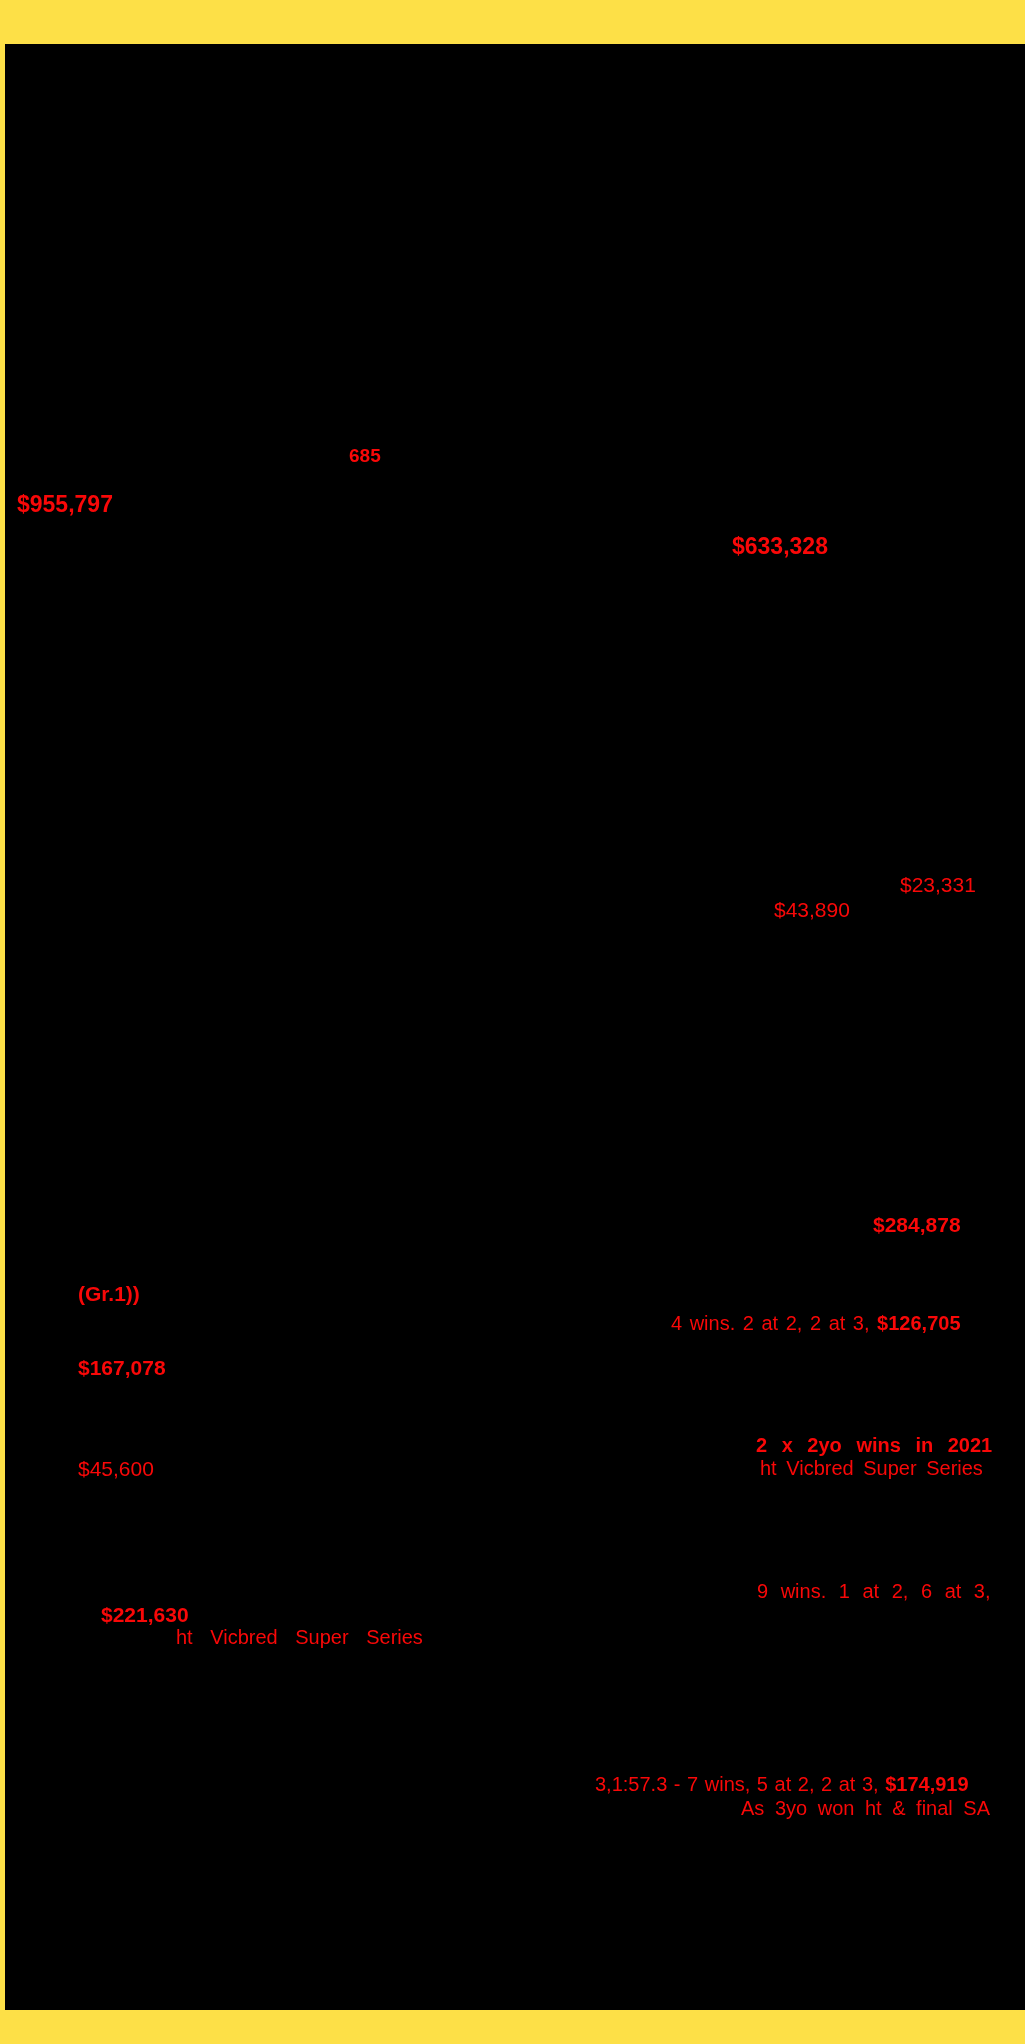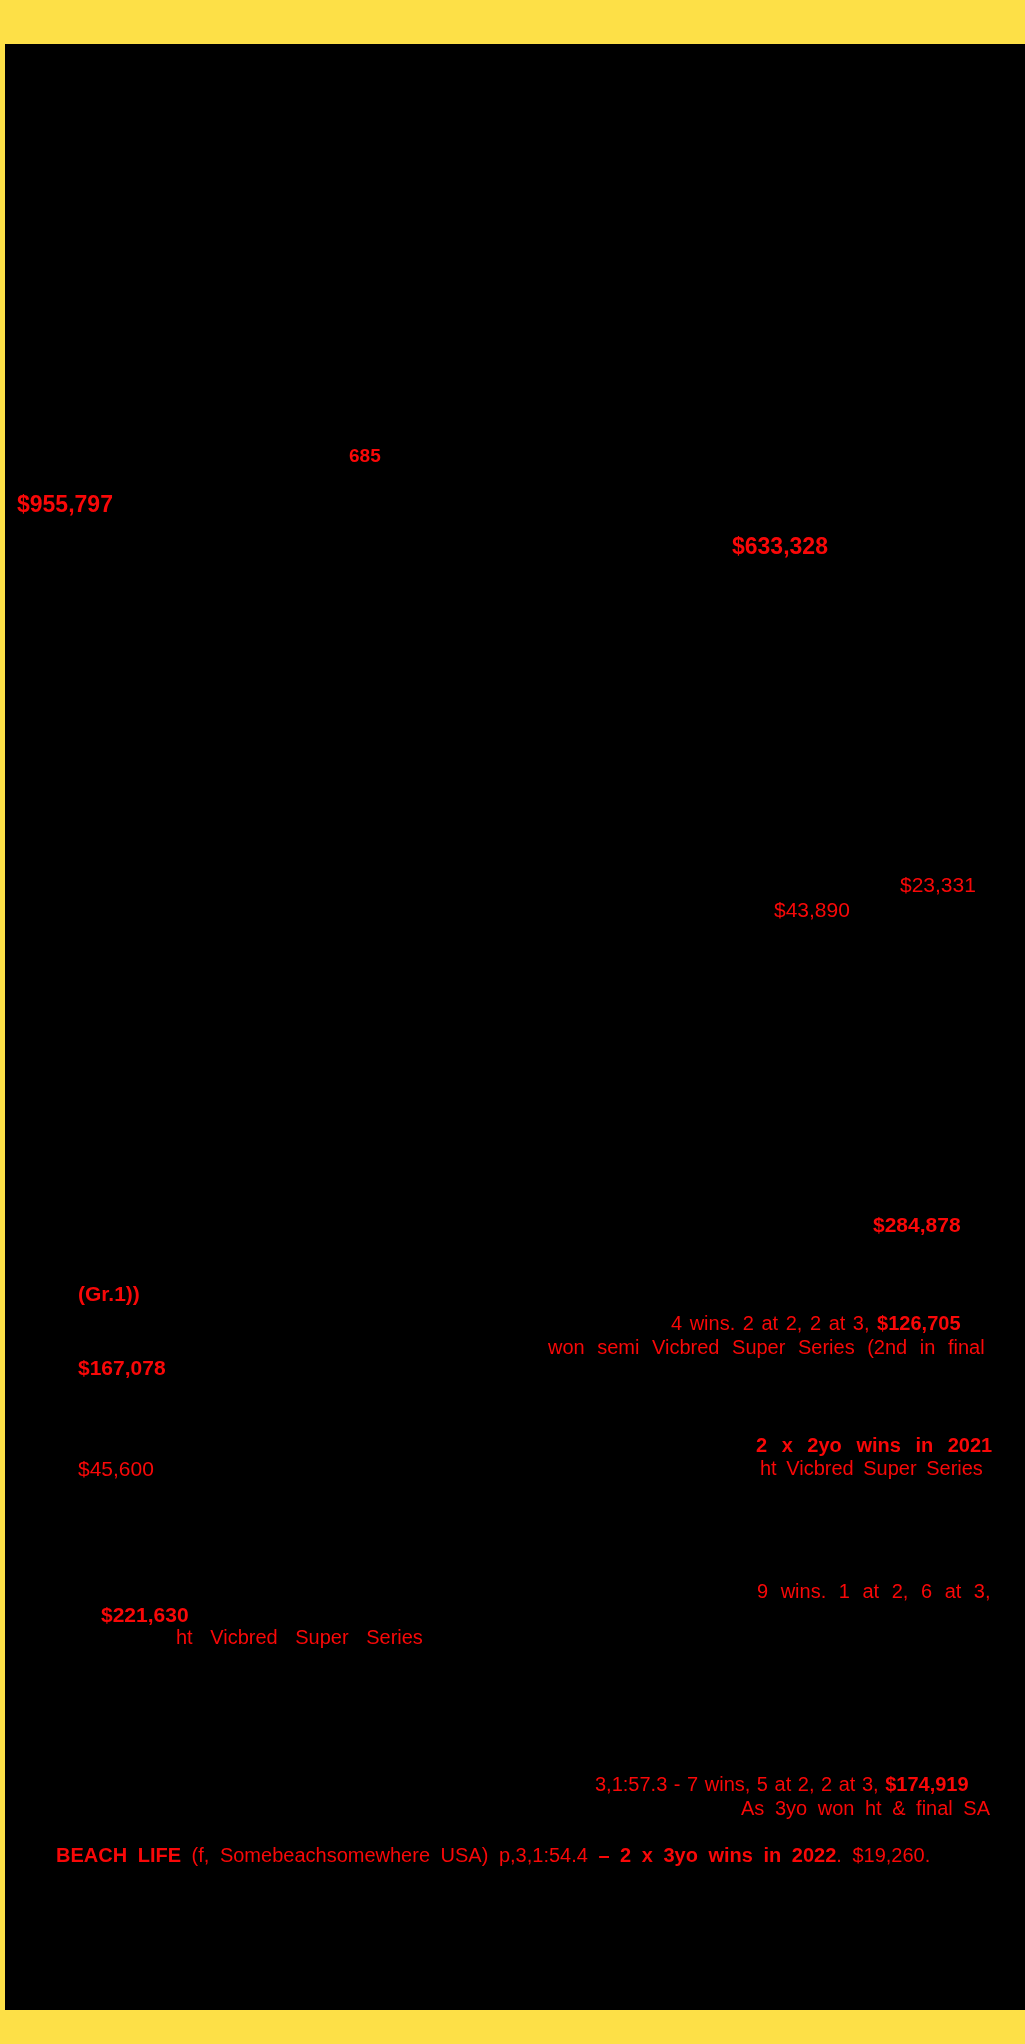--- a/index.html
+++ b/index.html
@@ -29,35 +29,33 @@
   <div class="note s21" style="left:900px;top:873px;">$23,331</div>
 
   <div class="note s21" style="left:774px;top:898px;">$43,890</div>
 
   <div class="note b s21" style="left:873px;top:1213px;">$284,878</div>
 
   <div class="note b s21" style="left:78px;top:1356px;">$167,078</div>
 
   <div class="note s20" style="left:664px;top:1312px;word-spacing:2px;margin-left:7px;"><span>4 wins. 2 at 2, 2 at 3, </span><span class="b">$126,705</span></div>
 
-  <div class="note s20" style="left:548px;top:1336px;word-spacing:7px;">won semi Vicbred Super Series (2nd in final</div>
 
   <div class="note b s21" style="left:78px;top:1282px;">(Gr.1))</div>
 
   <div class="note b s20" style="left:756px;top:1434px;word-spacing:9px;">2 x 2yo wins in 2021</div>
 
   <div class="note s20" style="left:760px;top:1457px;word-spacing:4px;">ht Vicbred Super Series</div>
 
   <div class="note s21" style="left:78px;top:1457px;">$45,600</div>
 
   <div class="note s20" style="left:757px;top:1580px;word-spacing:7px;">9 wins. 1 at 2, 6 at 3,</div>
 
   <div class="note b s21" style="left:101px;top:1603px;">$221,630</div>
 
   <div class="note s20" style="left:176px;top:1626px;word-spacing:12px;">ht Vicbred Super Series</div>
 
   <div class="note s20" style="left:595px;top:1773px;word-spacing:1px;text-align:center;"><span>3,1:57.3 - 7 wins, 5 at 2, 2 at 3, </span><span class="b">$174,919</span></div>
 
   <div class="note s20" style="left:741px;top:1797px;word-spacing:5px;">As 3yo won ht &amp; final SA</div>
 
 
-  <div class="note s20" style="left:56px;top:1844px;word-spacing:5px;"><span class="b">BEACH LIFE</span><span> (f, Somebeachsomewhere USA) p,3,1:54.4 </span><span class="b">– 2 x 3yo wins in 2022</span><span>. $19,260.</span></div>
 </div>
 
 </body></html>

